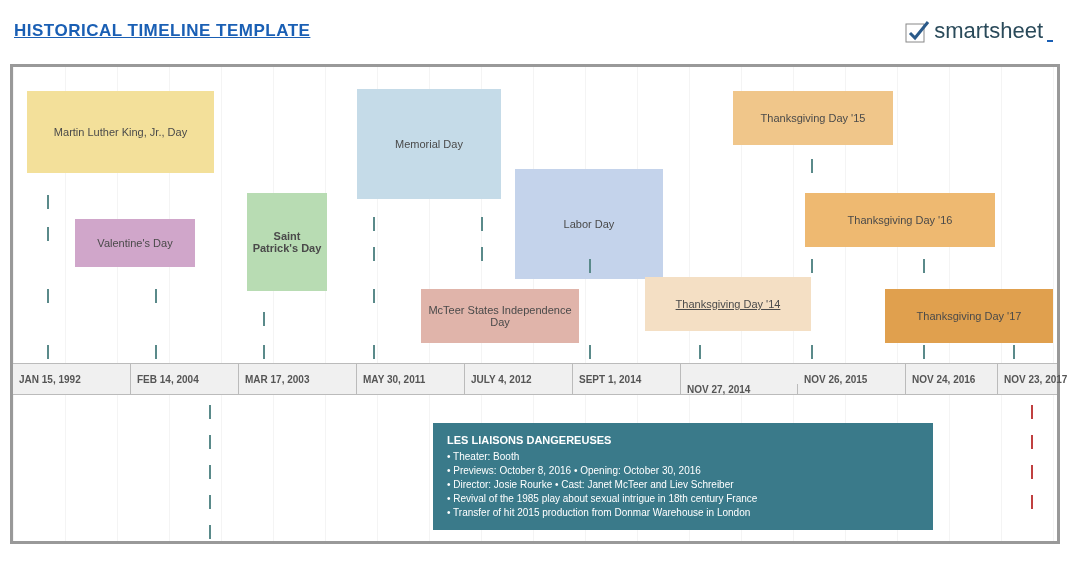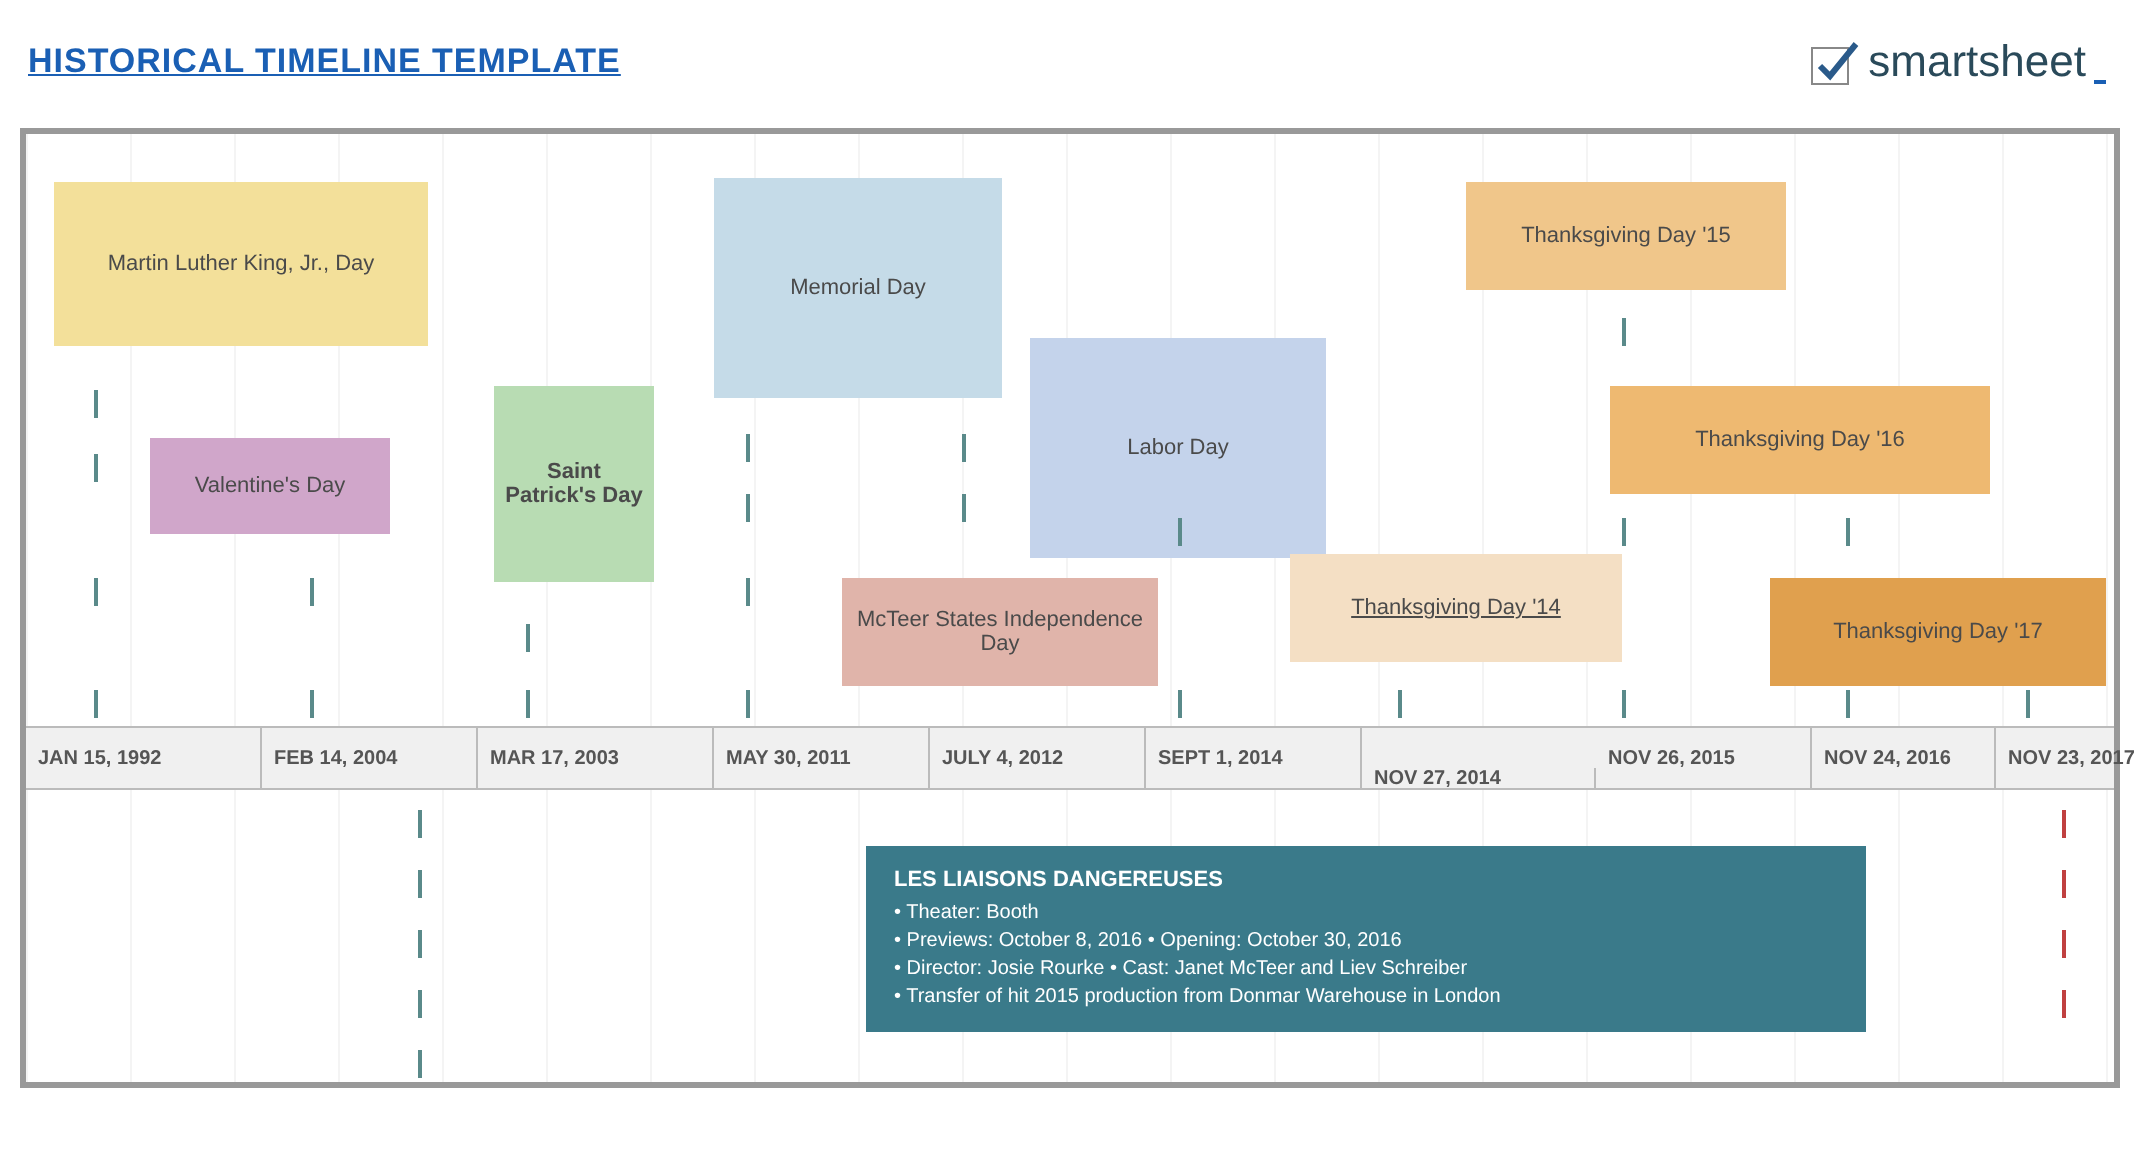--- a/index.html
+++ b/index.html
@@ -91,20 +91,21 @@
       <div class="date-cell" style="width: 90px;">NOV 23, 2017</div>
     </div>
 
   <div class="lower-area" id="lower-area">
     <div class="info-box" id="info-box" style="left: 420px; top: 28px; width: 500px;">
       <div class="info-title">LES LIAISONS DANGEREUSES</div>
       <div id="info-lines">
           <div>• Theater: Booth</div>
           <div>• Previews: October 8, 2016 • Opening: October 30, 2016</div>
           <div>• Director: Josie Rourke • Cast: Janet McTeer and Liev Schreiber</div>
+          <div>• Revival of the 1985 play about sexual intrigue in 18th century France</div>
           <div>• Transfer of hit 2015 production from Donmar Warehouse in London</div>
         </div>
     </div>
   <div class="tick" style="left: 196px; top: 10px;"></div>
       <div class="tick" style="left: 196px; top: 40px;"></div>
       <div class="tick" style="left: 196px; top: 70px;"></div>
       <div class="tick" style="left: 196px; top: 100px;"></div>
       <div class="tick" style="left: 196px; top: 130px;"></div>
       <div class="tick tick-red" style="left: 1018px; top: 10px;"></div>
       <div class="tick tick-red" style="left: 1018px; top: 40px;"></div>

